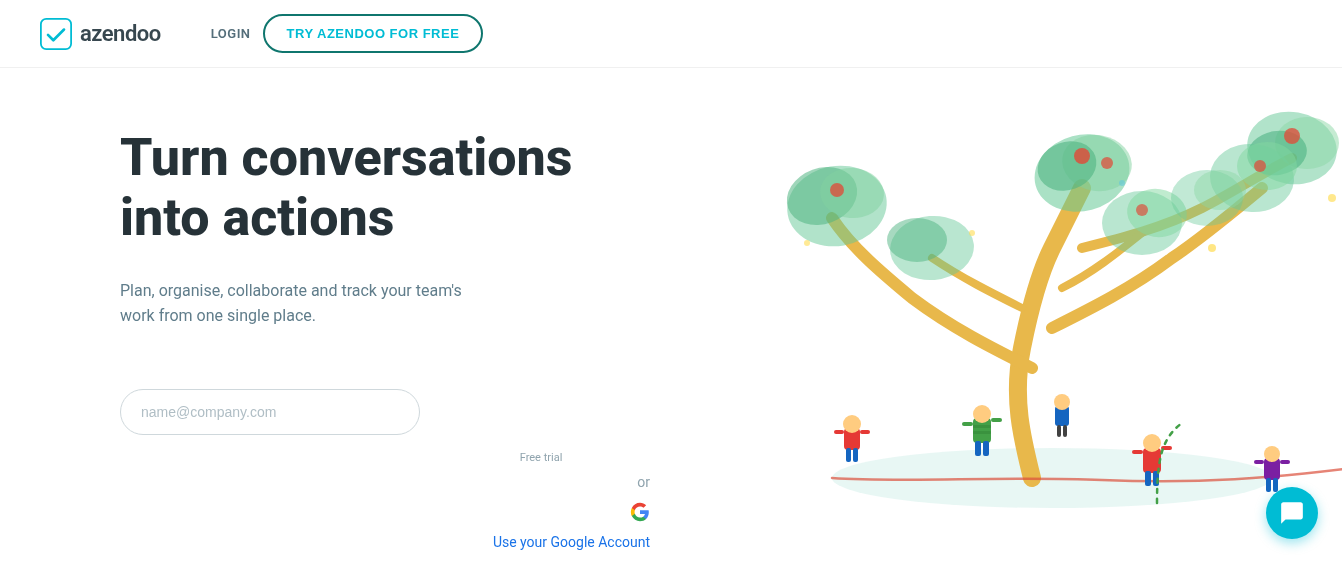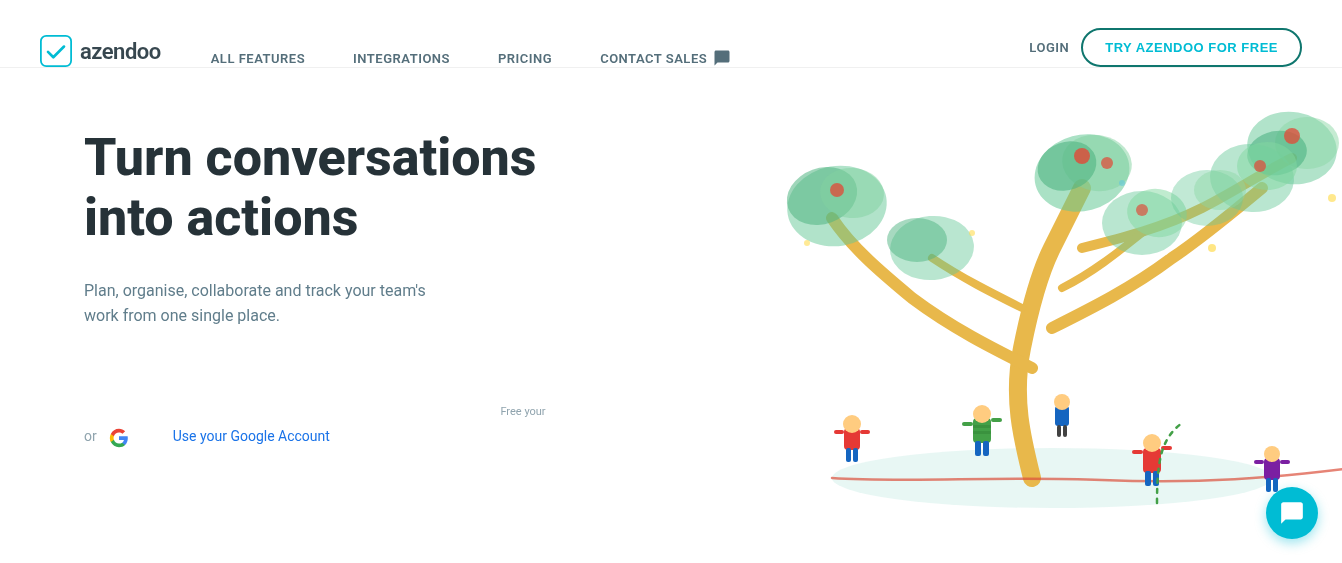--- a/index.html
+++ b/index.html
@@ -8,21 +8,21 @@
       background: #ffffff;
       overflow-x: hidden;
       width: 1342px;
       height: 563px;
       position: relative;
     }
 
     
     nav {
       display: flex;
-      align-items: flex-end;
+      align-items: center;
       padding: 0 40px;
       height: 68px;
       border-bottom: 1px solid #f0f0f0;
       background: #fff;
       position: relative;
       z-index: 10;
     }
 
     .logo-area {
       display: flex;
@@ -103,21 +103,21 @@
 
     
     .main-content {
       display: flex;
       position: relative;
       height: calc(563px - 68px);
       overflow: hidden;
     }
 
     .left-content {
-      padding: 60px 0 40px 84px;
+      padding: 60px 0 40px 120px;
       width: 650px;
       flex-shrink: 0;
     }
 
     .hero-title {
       font-size: 52px;
       font-weight: 800;
       color: #263238;
       line-height: 1.15;
       margin-bottom: 30px;
@@ -171,23 +171,24 @@
     .free-trial-label {
       text-align: center;
       font-size: 11px;
       color: #90a4ae;
       margin-top: 6px;
       margin-left: 312px;
     }
 
     .google-row {
       display: flex;
-      align-items: flex-start;
+      align-items: flex-end;
       gap: 12px;
       margin-top: 10px;
+      flex-direction: column;
     }
 
     .or-text {
       font-size: 14px;
       color: #90a4ae;
     }
 
     .google-icon {
       width: 20px;
       height: 20px;
@@ -247,48 +248,38 @@
 
 <nav>
   <div class="logo-area">
     <svg class="logo-icon" viewBox="0 0 36 36" fill="none" xmlns="http://www.w3.org/2000/svg">
       <rect x="1" y="1" width="34" height="34" rx="6" stroke="#00bcd4" stroke-width="2" fill="white"></rect>
       <polyline points="9,19 15,25 27,13" stroke="#00bcd4" stroke-width="3" fill="none" stroke-linecap="round" stroke-linejoin="round"></polyline>
     </svg>
     <span class="logo-text">azendoo</span>
   </div>
 
-  <div class="nav-links">
-    <a class="nav-link">ALL FEATURES</a>
-    <a class="nav-link">INTEGRATIONS</a>
-    <a class="nav-link">PRICING</a>
-    <div class="contact-sales-wrap">
-      <a class="nav-link">CONTACT SALES</a>
-      <svg class="chat-icon" viewBox="0 0 24 24" xmlns="http://www.w3.org/2000/svg">
-        <path d="M20 2H4c-1.1 0-2 .9-2 2v18l4-4h14c1.1 0 2-.9 2-2V4c0-1.1-.9-2-2-2z" fill="#546e7a"></path>
-      </svg>
-    </div>
-  </div>
 
   <div class="nav-actions">
     <a class="login-link">LOGIN</a>
     <button class="try-btn">TRY AZENDOO FOR FREE</button>
   </div>
 </nav>
 
 <div class="main-content">
 
   <div class="left-content">
     <h1 class="hero-title">Turn conversations into actions</h1>
     <p class="hero-subtitle">Plan, organise, collaborate and track your team's work from one single place.</p>
 
     <div class="email-row">
+      <input class="email-input" type="email" placeholder="name@company.com" style="">
     </div>
 
-    <div class="free-trial-label">Free your</div>
+    <div class="free-trial-label">Free trial</div>
 
     <div class="google-row">
       <span class="or-text">or</span>
 
       <svg class="google-icon" viewBox="0 0 24 24" xmlns="http://www.w3.org/2000/svg">
         <path d="M22.56 12.25c0-.78-.07-1.53-.2-2.25H12v4.26h5.92c-.26 1.37-1.04 2.53-2.21 3.31v2.77h3.57c2.08-1.92 3.28-4.74 3.28-8.09z" fill="#4285F4"></path>
         <path d="M12 23c2.97 0 5.46-.98 7.28-2.66l-3.57-2.77c-.98.66-2.23 1.06-3.71 1.06-2.86 0-5.29-1.93-6.16-4.53H2.18v2.84C3.99 20.53 7.7 23 12 23z" fill="#34A853"></path>
         <path d="M5.84 14.09c-.22-.66-.35-1.36-.35-2.09s.13-1.43.35-2.09V7.07H2.18C1.43 8.55 1 10.22 1 12s.43 3.45 1.18 4.93l3.66-2.84z" fill="#FBBC05"></path>
         <path d="M12 5.38c1.62 0 3.06.56 4.21 1.64l3.15-3.15C17.45 2.09 14.97 1 12 1 7.7 1 3.99 3.47 2.18 7.07l3.66 2.84c.87-2.6 3.3-4.53 6.16-4.53z" fill="#EA4335"></path>
       </svg>

